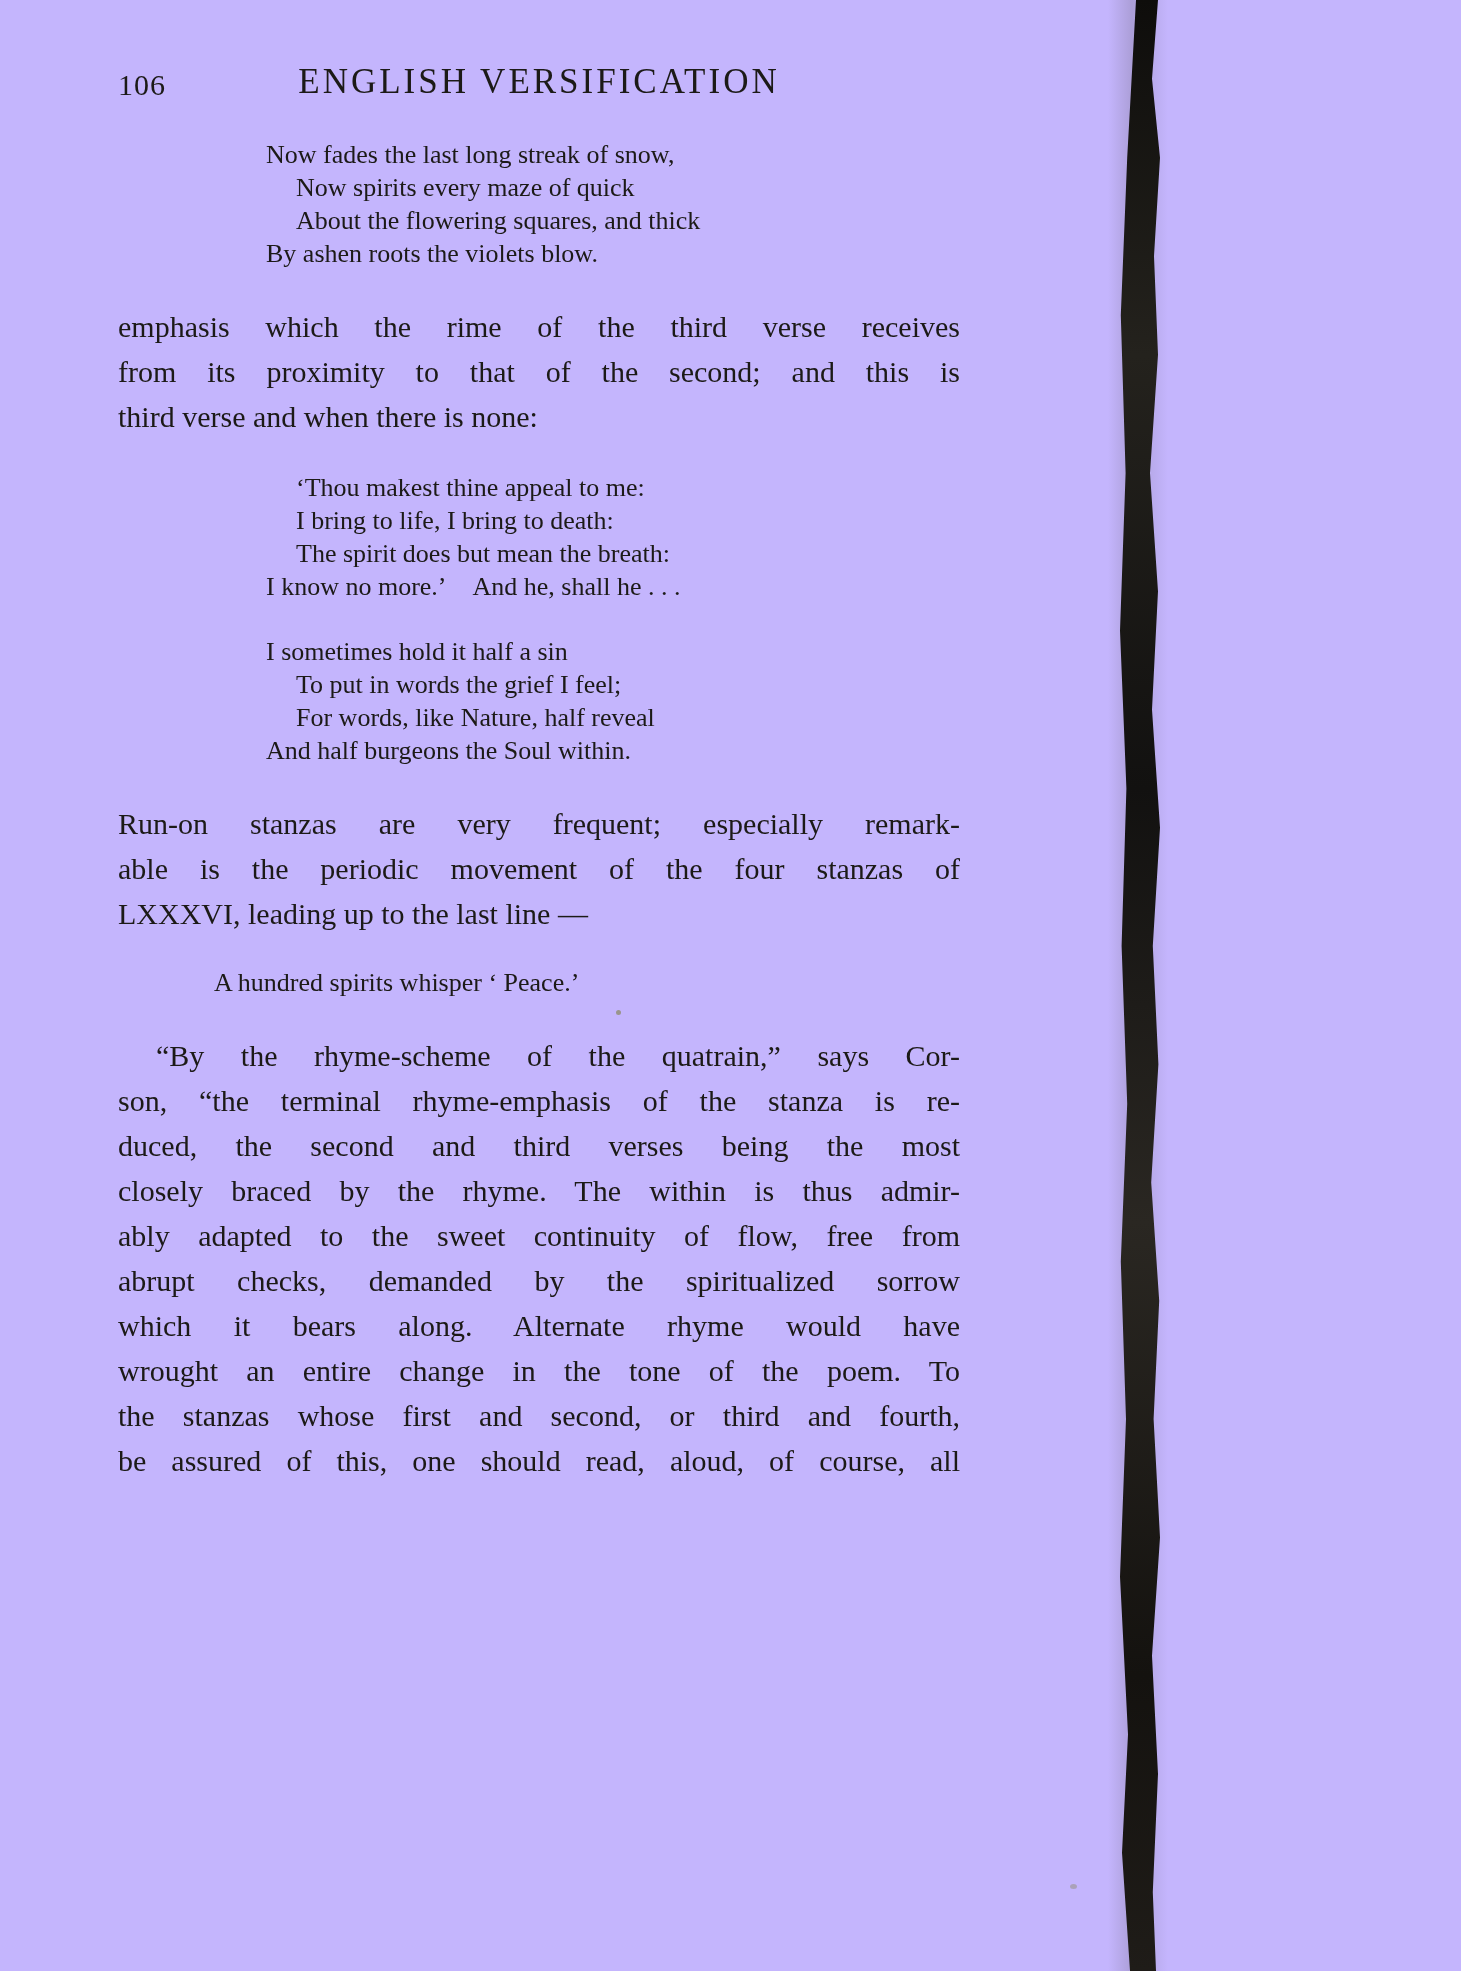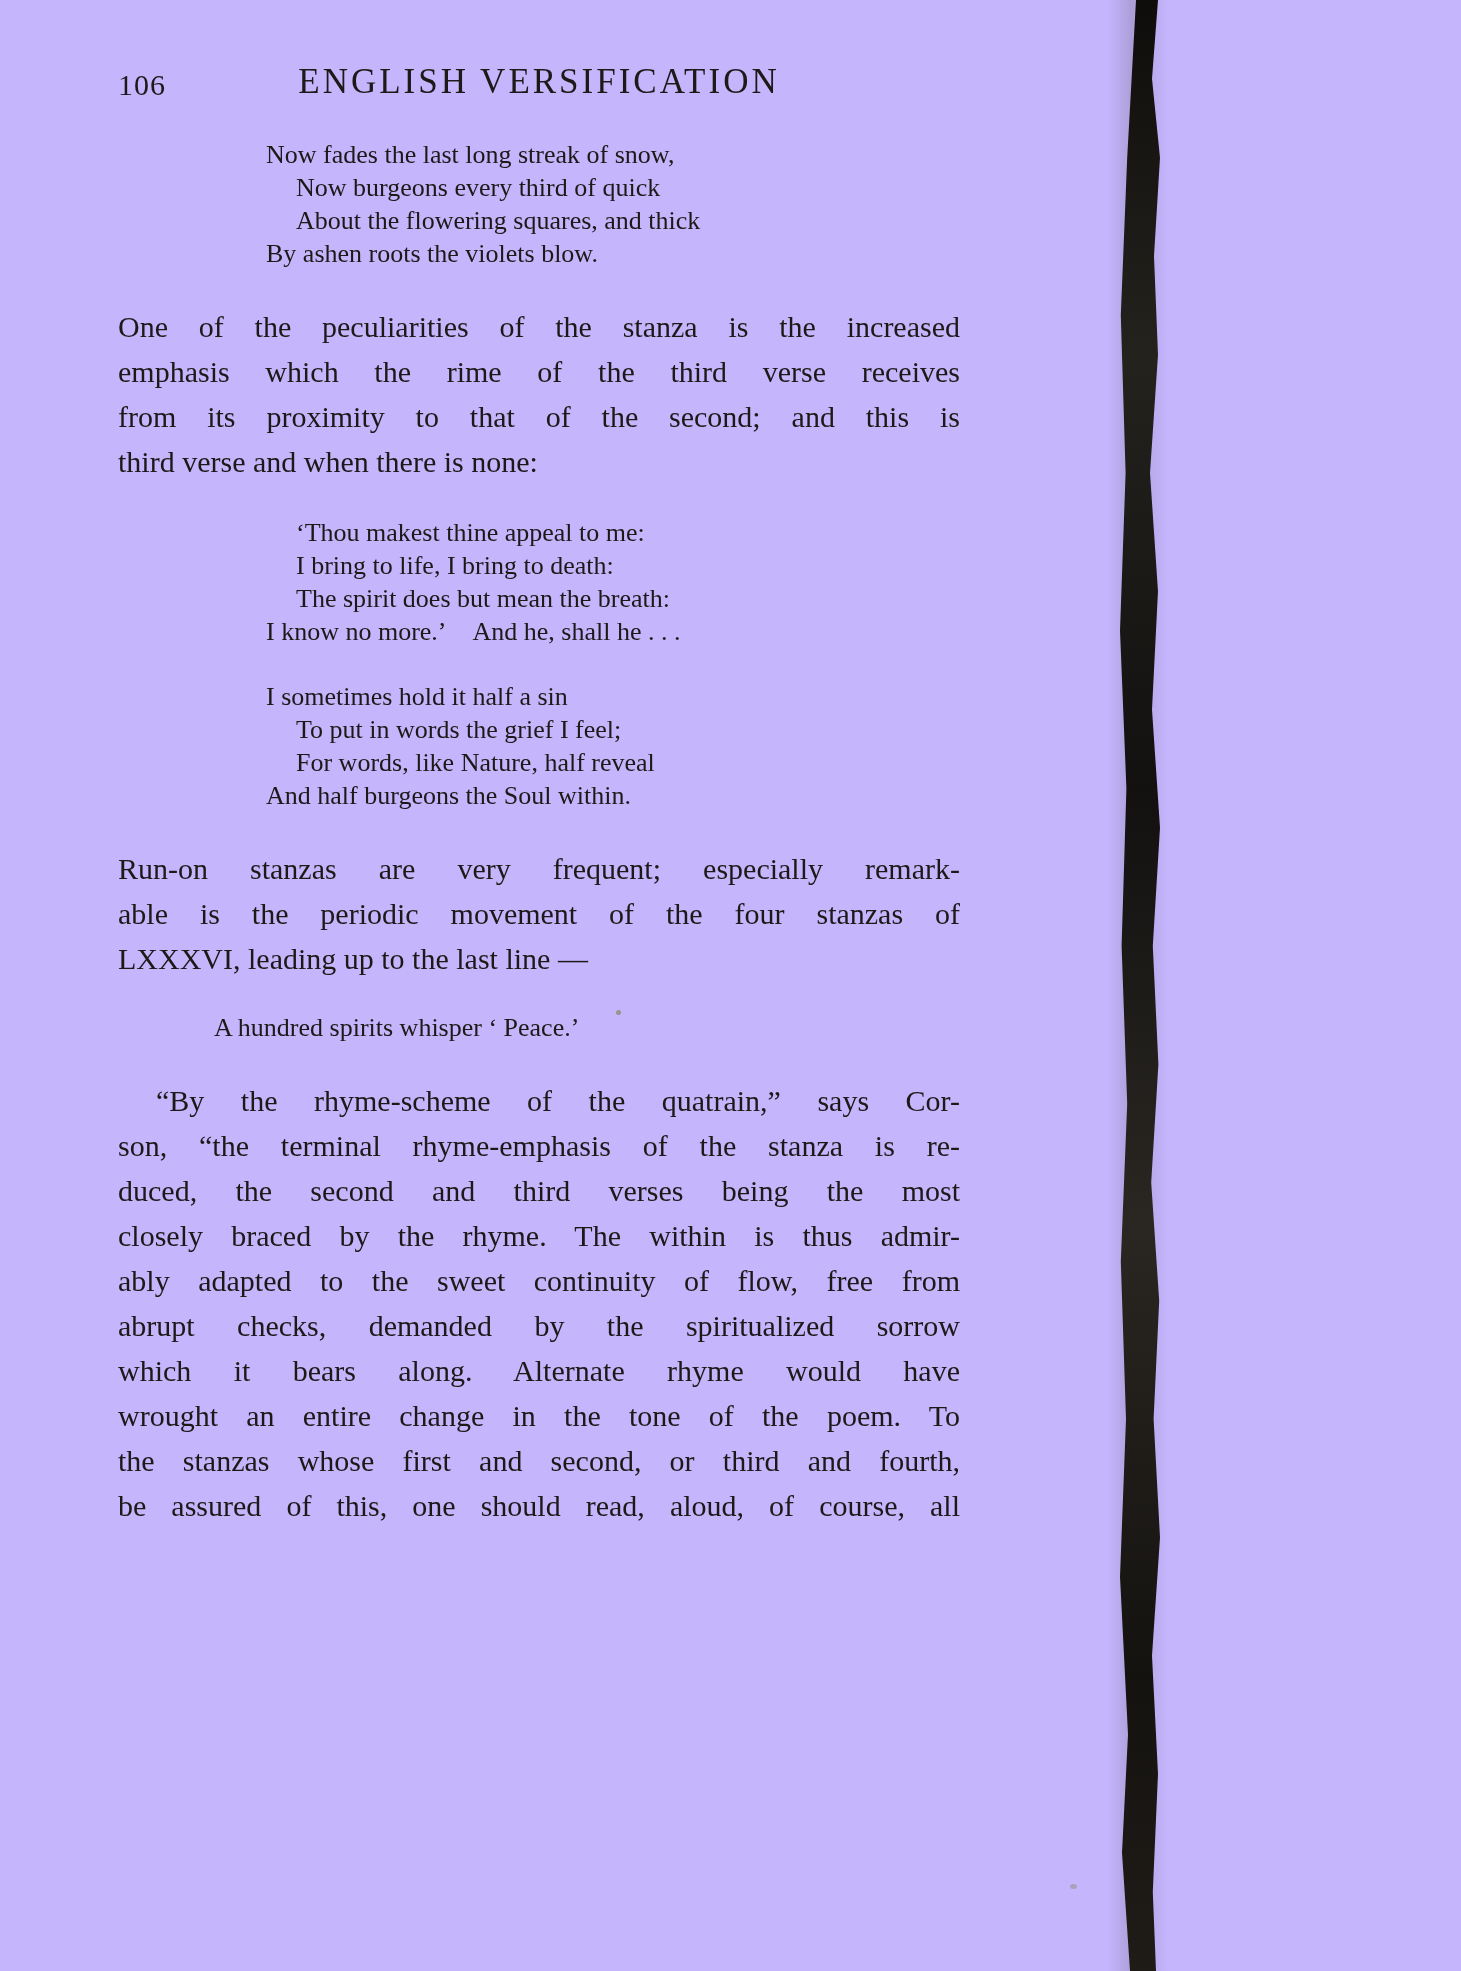--- a/index.html
+++ b/index.html
@@ -108,27 +108,26 @@
 
   <div class="content">
 
     <div class="pagehead">
       <span class="pagenum">106</span>
       <h1 class="runhead">ENGLISH VERSIFICATION</h1>
     </div>
 
     <div class="poem">
       <div class="pline">Now fades the last long streak of snow,</div>
-      <div class="pline ind">Now burgeons every third of quick</div>
+      <div class="pline ind">Now spirits every maze of quick</div>
       <div class="pline ind">About the flowering squares, and thick</div>
       <div class="pline">By ashen roots the violets blow.</div>
     </div>
 
     <div class="para gap-lg">
-      <div class="pr">One of the peculiarities of the stanza is the increased</div>
       <div class="pr">emphasis which the rime of the third verse receives</div>
       <div class="pr">from its proximity to that of the second; and this is</div>
       <div class="pr lastline">third verse and when there is none:</div>
     </div>
 
     <div class="poem">
       <div class="pline ind">‘Thou makest thine appeal to me:</div>
       <div class="pline ind">I bring to life, I bring to death:</div>
       <div class="pline ind">The spirit does but mean the breath:</div>
       <div class="pline">I know no more.’ And he, shall he . . .</div>

